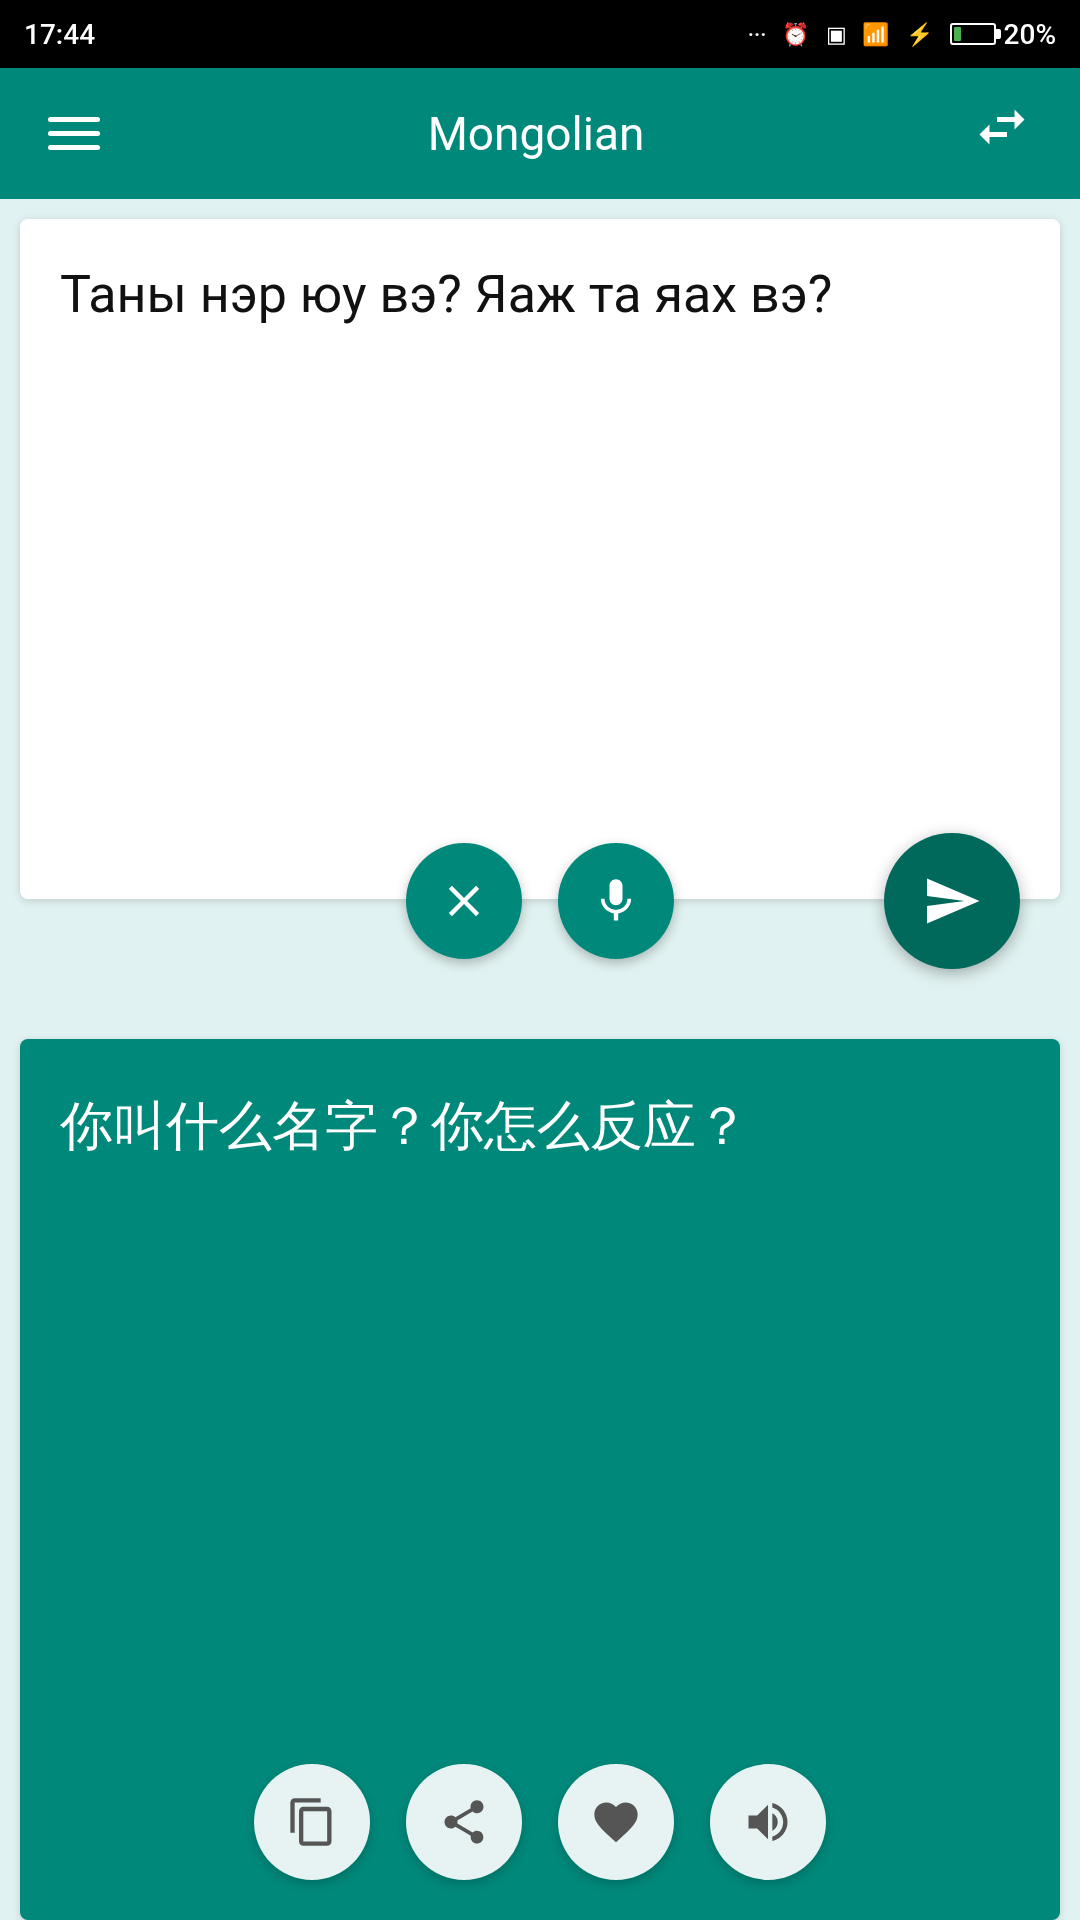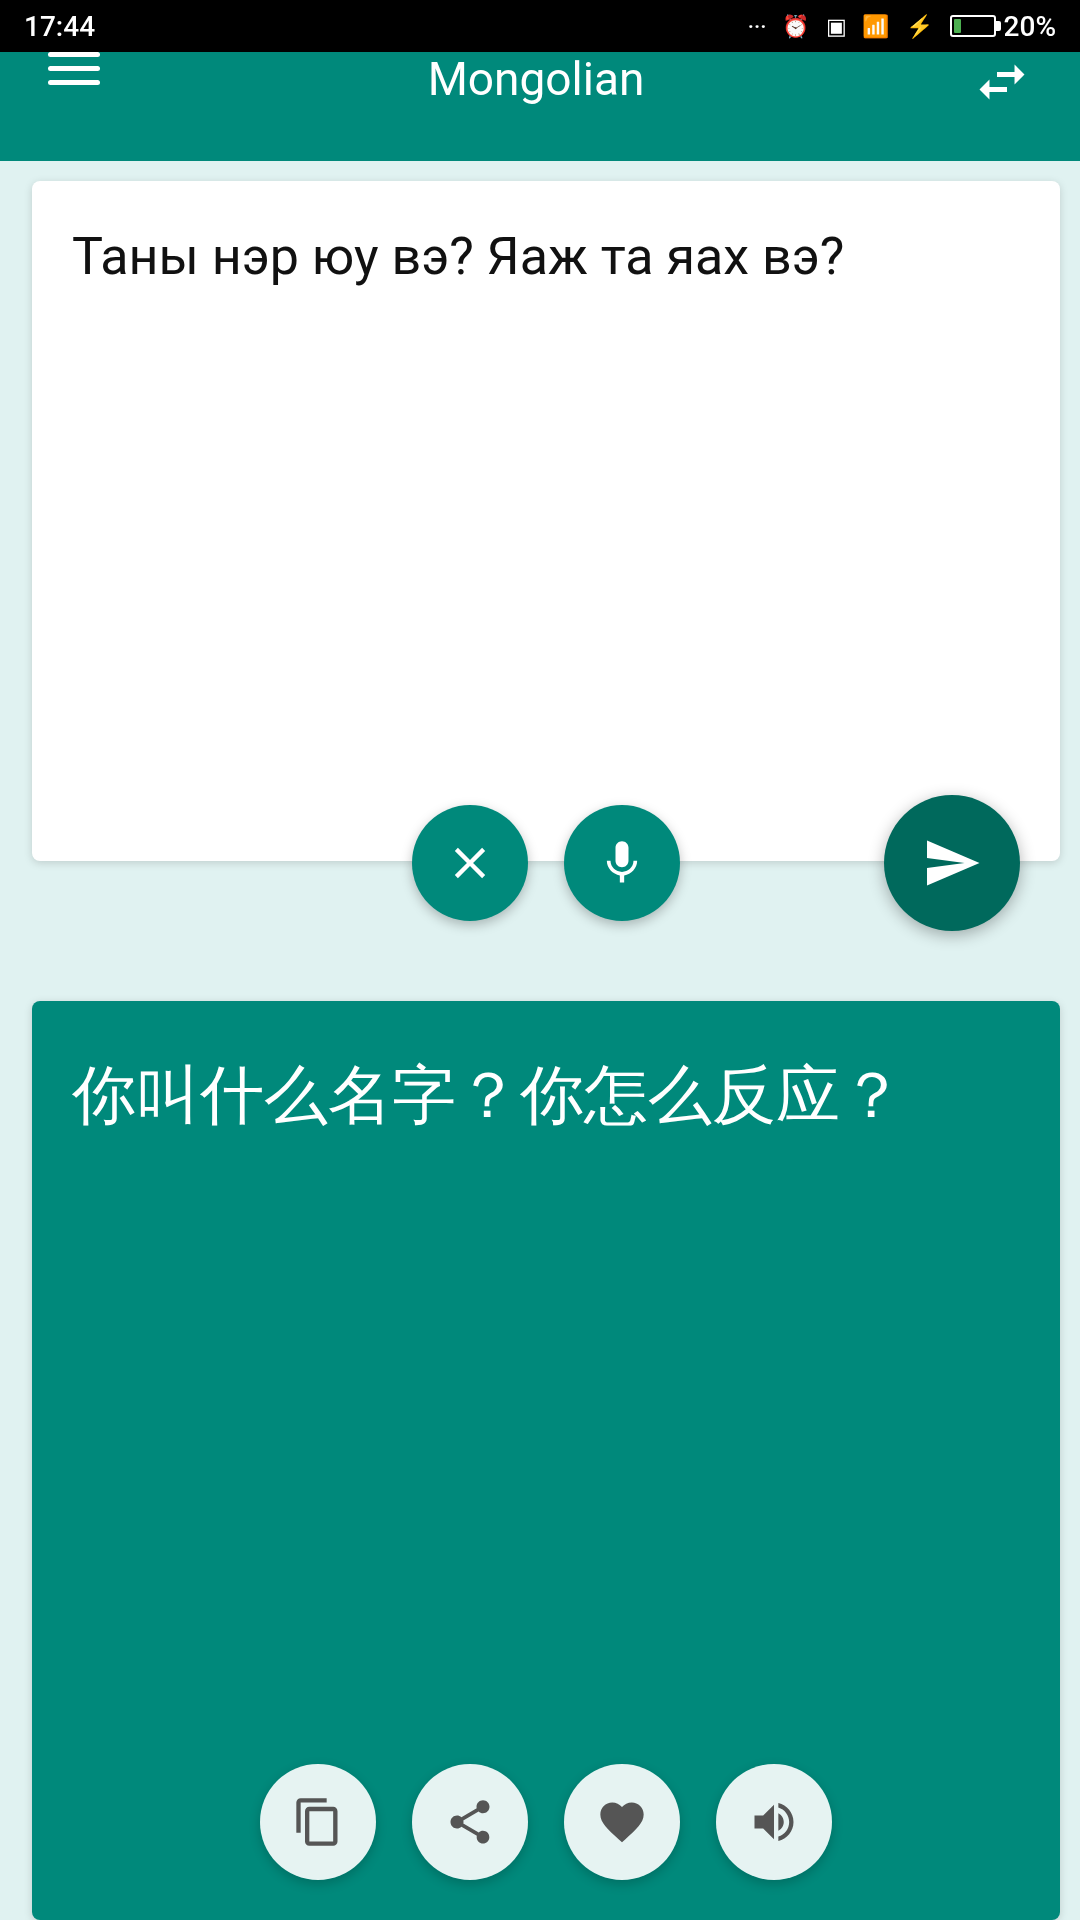--- a/index.html
+++ b/index.html
@@ -12,21 +12,21 @@
       background: #e0f2f1;
       overflow: hidden;
       display: flex;
       flex-direction: column;
     }
 
     
     .status-bar {
       background: #000;
       color: #fff;
-      height: 52px;
+      height: 68px;
       display: flex;
       align-items: center;
       justify-content: space-between;
       padding: 0 24px;
       font-size: 28px;
       font-weight: 500;
       flex-shrink: 0;
     }
     .status-bar-right {
       display: flex;
@@ -65,22 +65,23 @@
     .battery-fill {
       background: #4caf50;
       width: 20%;
       height: 100%;
       border-radius: 1px;
     }
 
     
     .toolbar {
       background: #00897b;
-      height: 109px;
-      display: flex;
+      height: 131px;
+      display: flex;
+      align-items: center;
       justify-content: space-between;
       padding: 0 48px;
       flex-shrink: 0;
     }
     .toolbar-menu-icon {
       color: #fff;
       font-size: 52px;
       cursor: pointer;
       display: flex;
       flex-direction: column;
@@ -105,21 +106,20 @@
     }
 
     
     .main-content {
       flex: 1;
       display: flex;
       flex-direction: column;
       background: #e0f2f1;
       padding: 20px 20px 0 20px;
       gap: 0;
-      margin-left: 12px;
     }
 
     
     .source-card {
       background: #fff;
       border-radius: 8px;
       padding: 40px 40px 100px 40px;
       position: relative;
       min-height: 680px;
       box-shadow: 0 2px 8px rgba(0,0,0,0.15);
@@ -184,21 +184,21 @@
     .result-card {
       background: #00897b;
       border-radius: 8px;
       padding: 50px 40px 130px 40px;
       position: relative;
       flex: 1;
       margin-top: 140px;
       box-shadow: 0 2px 8px rgba(0,0,0,0.15);
     }
     .result-text {
-      font-size: 64px;
+      font-size: 53px;
       color: #fff;
       line-height: 1.4;
     }
 
     
     .result-actions {
       position: absolute;
       bottom: 40px;
       left: 50%;
       transform: translateX(-50%);

